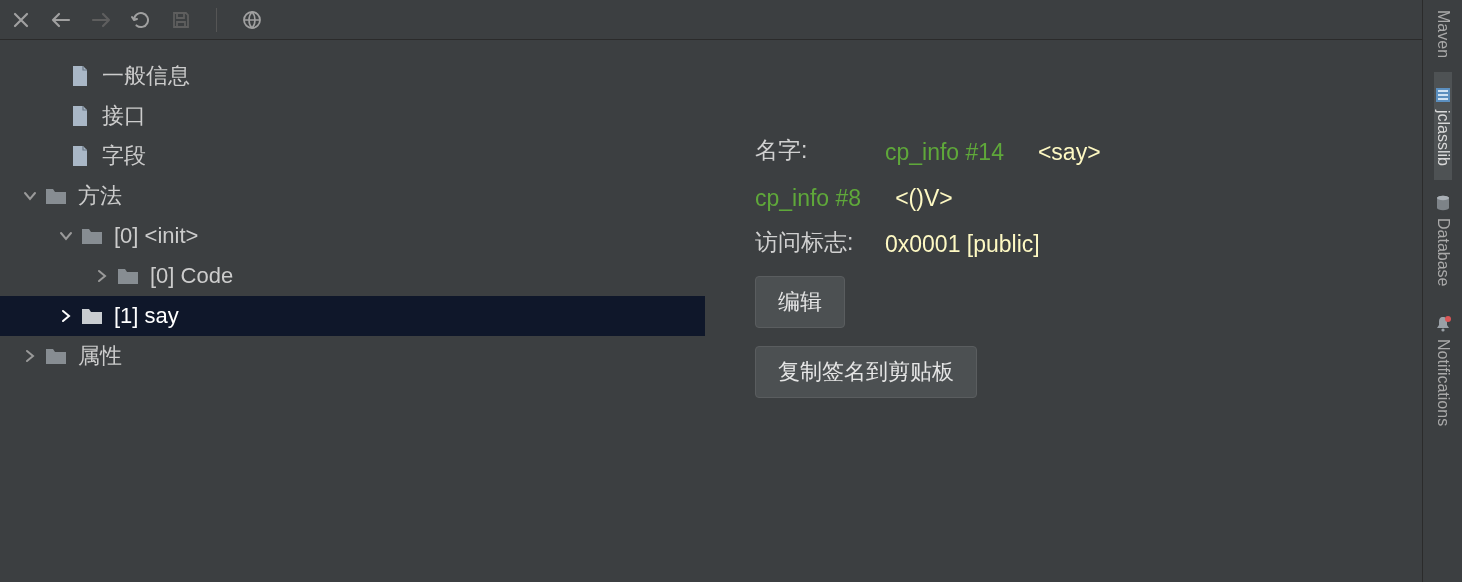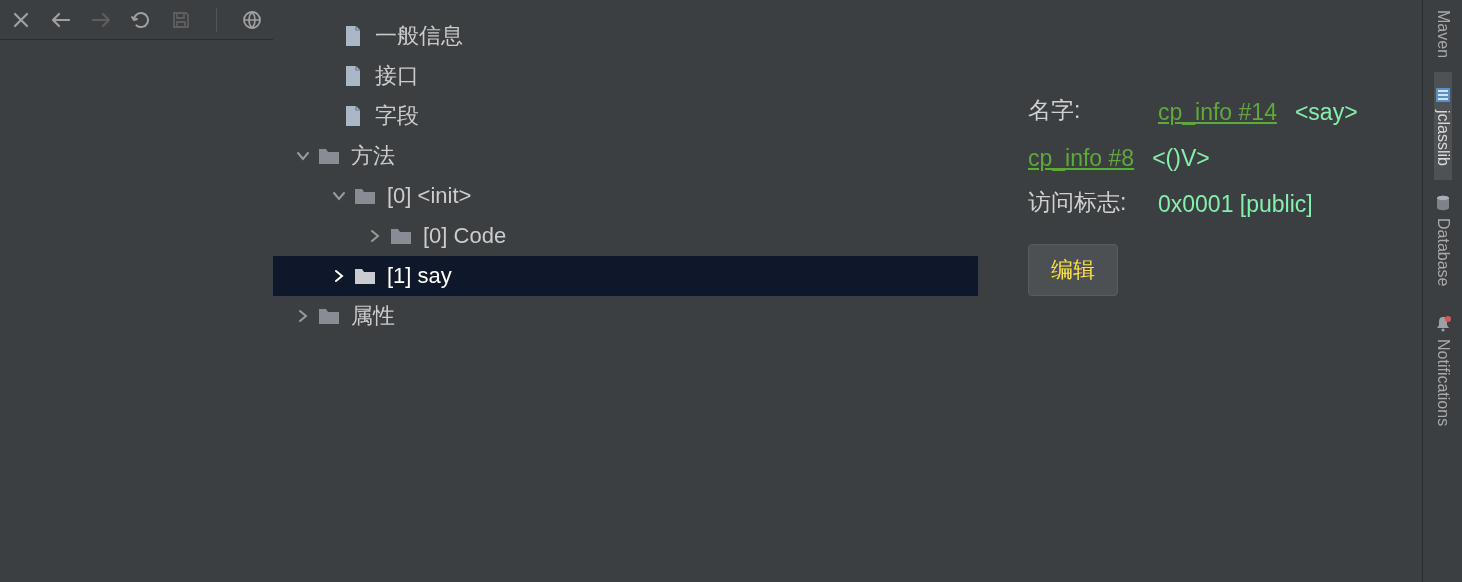--- a/index.html
+++ b/index.html
@@ -4,21 +4,21 @@
 <style>
 * { box-sizing: border-box; margin: 0; padding: 0; }
 html, body { width: 1462px; height: 582px; overflow: hidden; }
 body {
   background: #3c3f41;
   color: #bbbbbb;
   font-family: -apple-system, "Helvetica Neue", Arial, sans-serif;
   font-size: 20px;
   display: flex;
 }
-.main-area { flex: 1; display: flex; flex-direction: row; height: 410px; }
+.main-area { flex: 1; display: flex; flex-direction: column; height: 410px; }
 .toolbar {
   height: 40px;
   background: #3c3f41;
   border-bottom: 1px solid #2b2b2b;
   display: flex;
   align-items: center;
   padding: 0 10px;
   gap: 18px;
 }
 .toolbar .divider {
@@ -64,31 +64,31 @@
   margin-right: 10px;
 }
 .detail-pane {
   flex: 1;
   padding: 80px 0 0 50px;
   color: #cfcfcf;
   font-size: 23px;
 }
 .drow { display: flex; align-items: flex-end; height: 46px; }
 .dlabel { width: 130px; color: #d0d0d0; }
-.link { color: #5fa83a; text-decoration: underline; cursor: pointer; margin-right: 18px; }
-.rval { color: #86efac; }
+.link { color: #5fa83a; cursor: pointer; margin-right: 34px; }
+.rval { color: #fef9c3; }
 .btn {
   background: #4c5052;
-  color: #fde047;
+  color: #e5e5e5;
   border: 1px solid #5a5d5f;
   border-radius: 4px;
   padding: 10px 22px;
   font-size: 22px;
   cursor: pointer;
-  margin-top: 26px;
+  margin-top: 18px;
 }
 .right-bar {
   width: 40px;
   background: #3c3f41;
   border-left: 1px solid #2b2b2b;
   display: flex;
   flex-direction: column;
   align-items: center;
   padding-top: 4px;
 }
@@ -274,20 +274,23 @@
       <div class="drow">
         <span class="link">cp_info #8</span>
         <span class="rval">&lt;()V&gt;</span>
       </div>
       <div class="drow">
         <span class="dlabel">访问标志:</span>
         <span class="rval">0x0001 [public]</span>
       </div>
       <div>
         <button class="btn">编辑</button>
+      </div>
+      <div>
+        <button class="btn">复制签名到剪贴板</button>
       </div>
     </div>
   </div>
 </div>
 
 <div class="right-bar">
   <div class="rb-item" style="margin-top:-8px">
     <span>Maven</span>
   </div>
   <div class="rb-item active">

